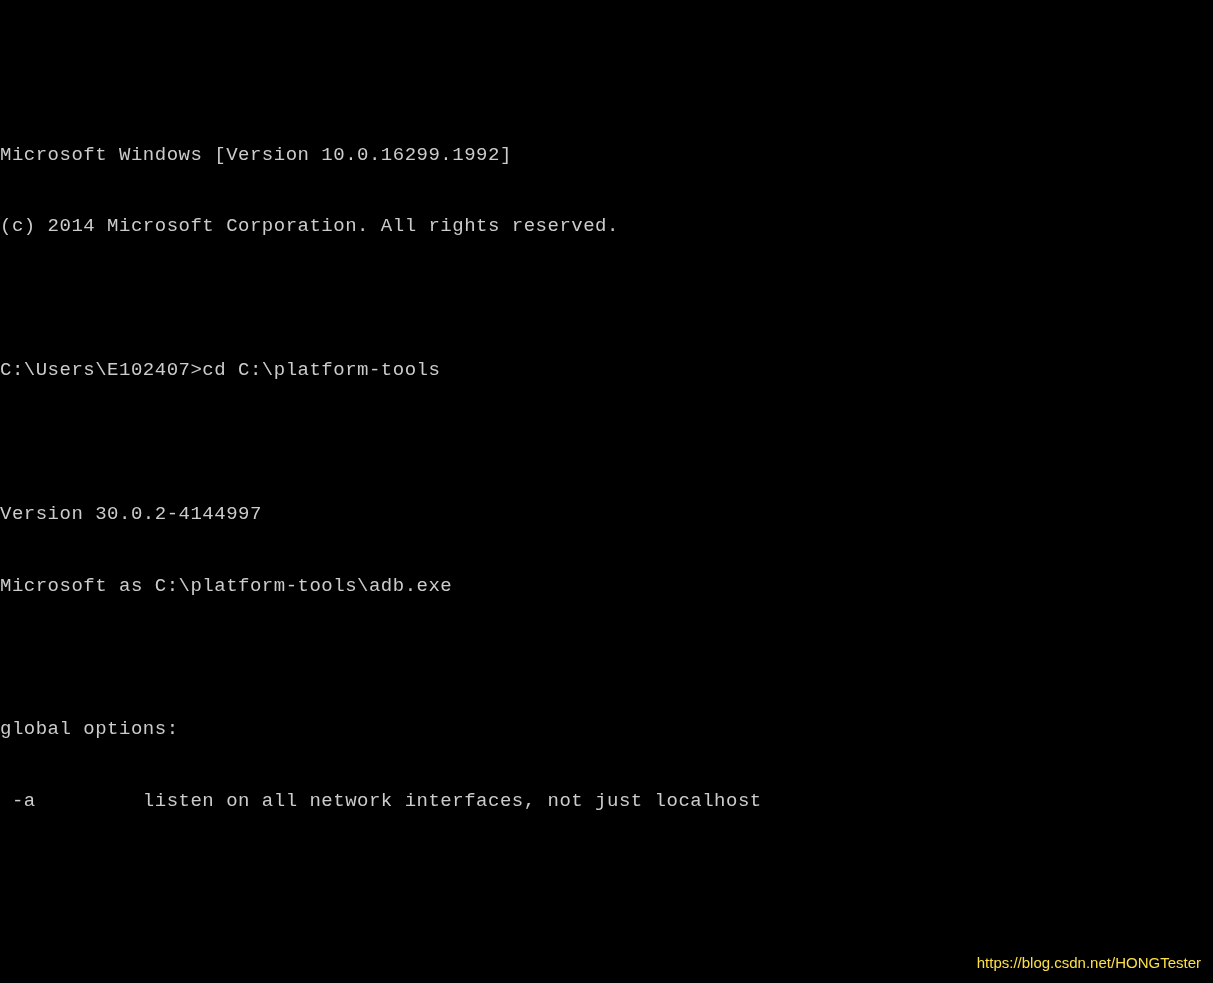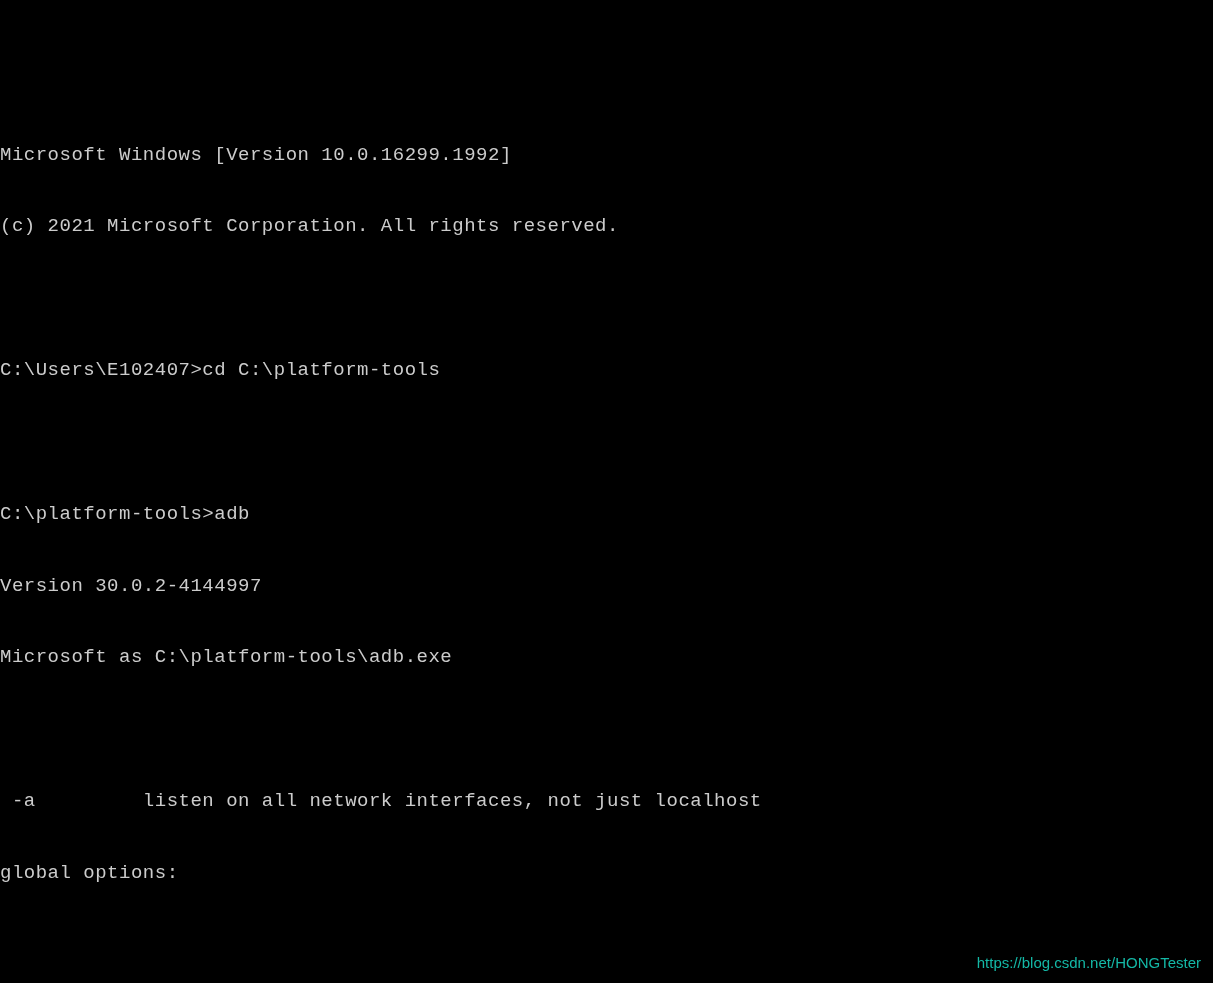--- a/index.html
+++ b/index.html
@@ -27,42 +27,41 @@
     .line {
       display: block;
       min-height: 1.26em;
     }
     .watermark {
       position: absolute;
       bottom: 10px;
       right: 12px;
       font-family: Arial, sans-serif;
       font-size: 15px;
-      color: #14b8a6;
+      color: #fde047;
       letter-spacing: 0;
       white-space: normal;
     }
   </style>
 </head>
 <body>
 
 
 
 <div class="terminal">
   <span class="line">Microsoft Windows [Version 10.0.16299.1992]</span>
-  <span class="line">(c) 2021 Microsoft Corporation. All rights reserved.</span>
+  <span class="line">(c) 2014 Microsoft Corporation. All rights reserved.</span>
   <span class="line"></span>
   <span class="line">C:\Users\E102407&gt;cd C:\platform-tools</span>
   <span class="line"></span>
-  <span class="line">C:\platform-tools&gt;adb</span>
   <span class="line">Version 30.0.2-4144997</span>
   <span class="line">Microsoft as C:\platform-tools\adb.exe</span>
   <span class="line"></span>
+  <span class="line">global options:</span>
   <span class="line"> -a         listen on all network interfaces, not just localhost</span>
-  <span class="line">global options:</span>
   
   
   
   
   
   
   
   
   
   

